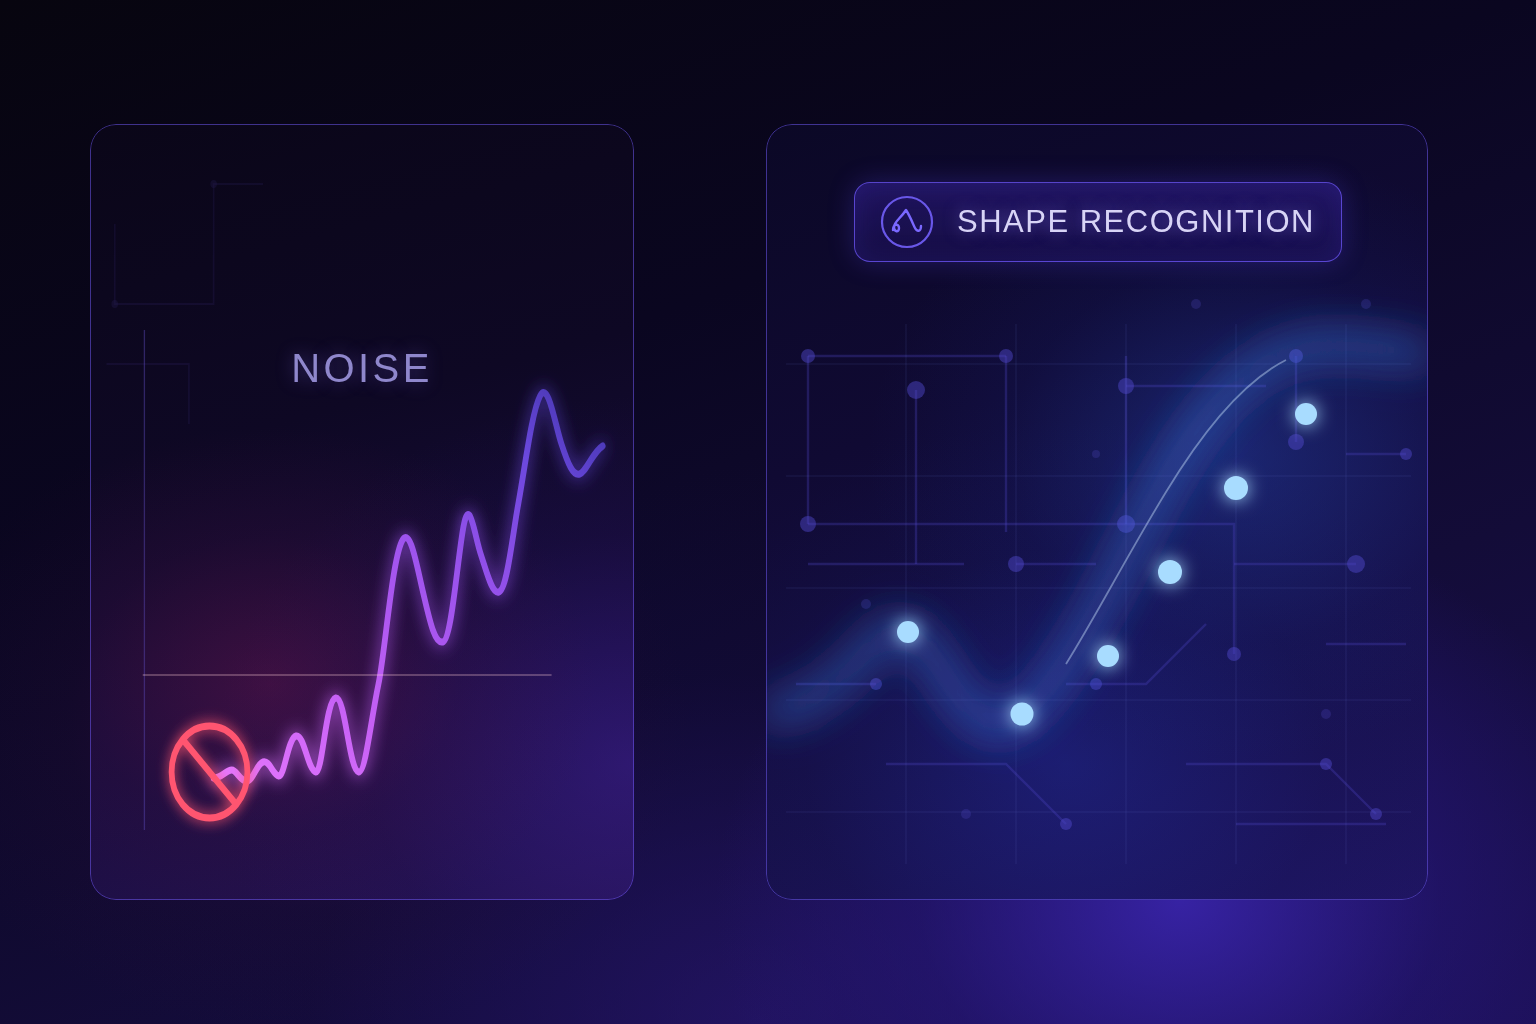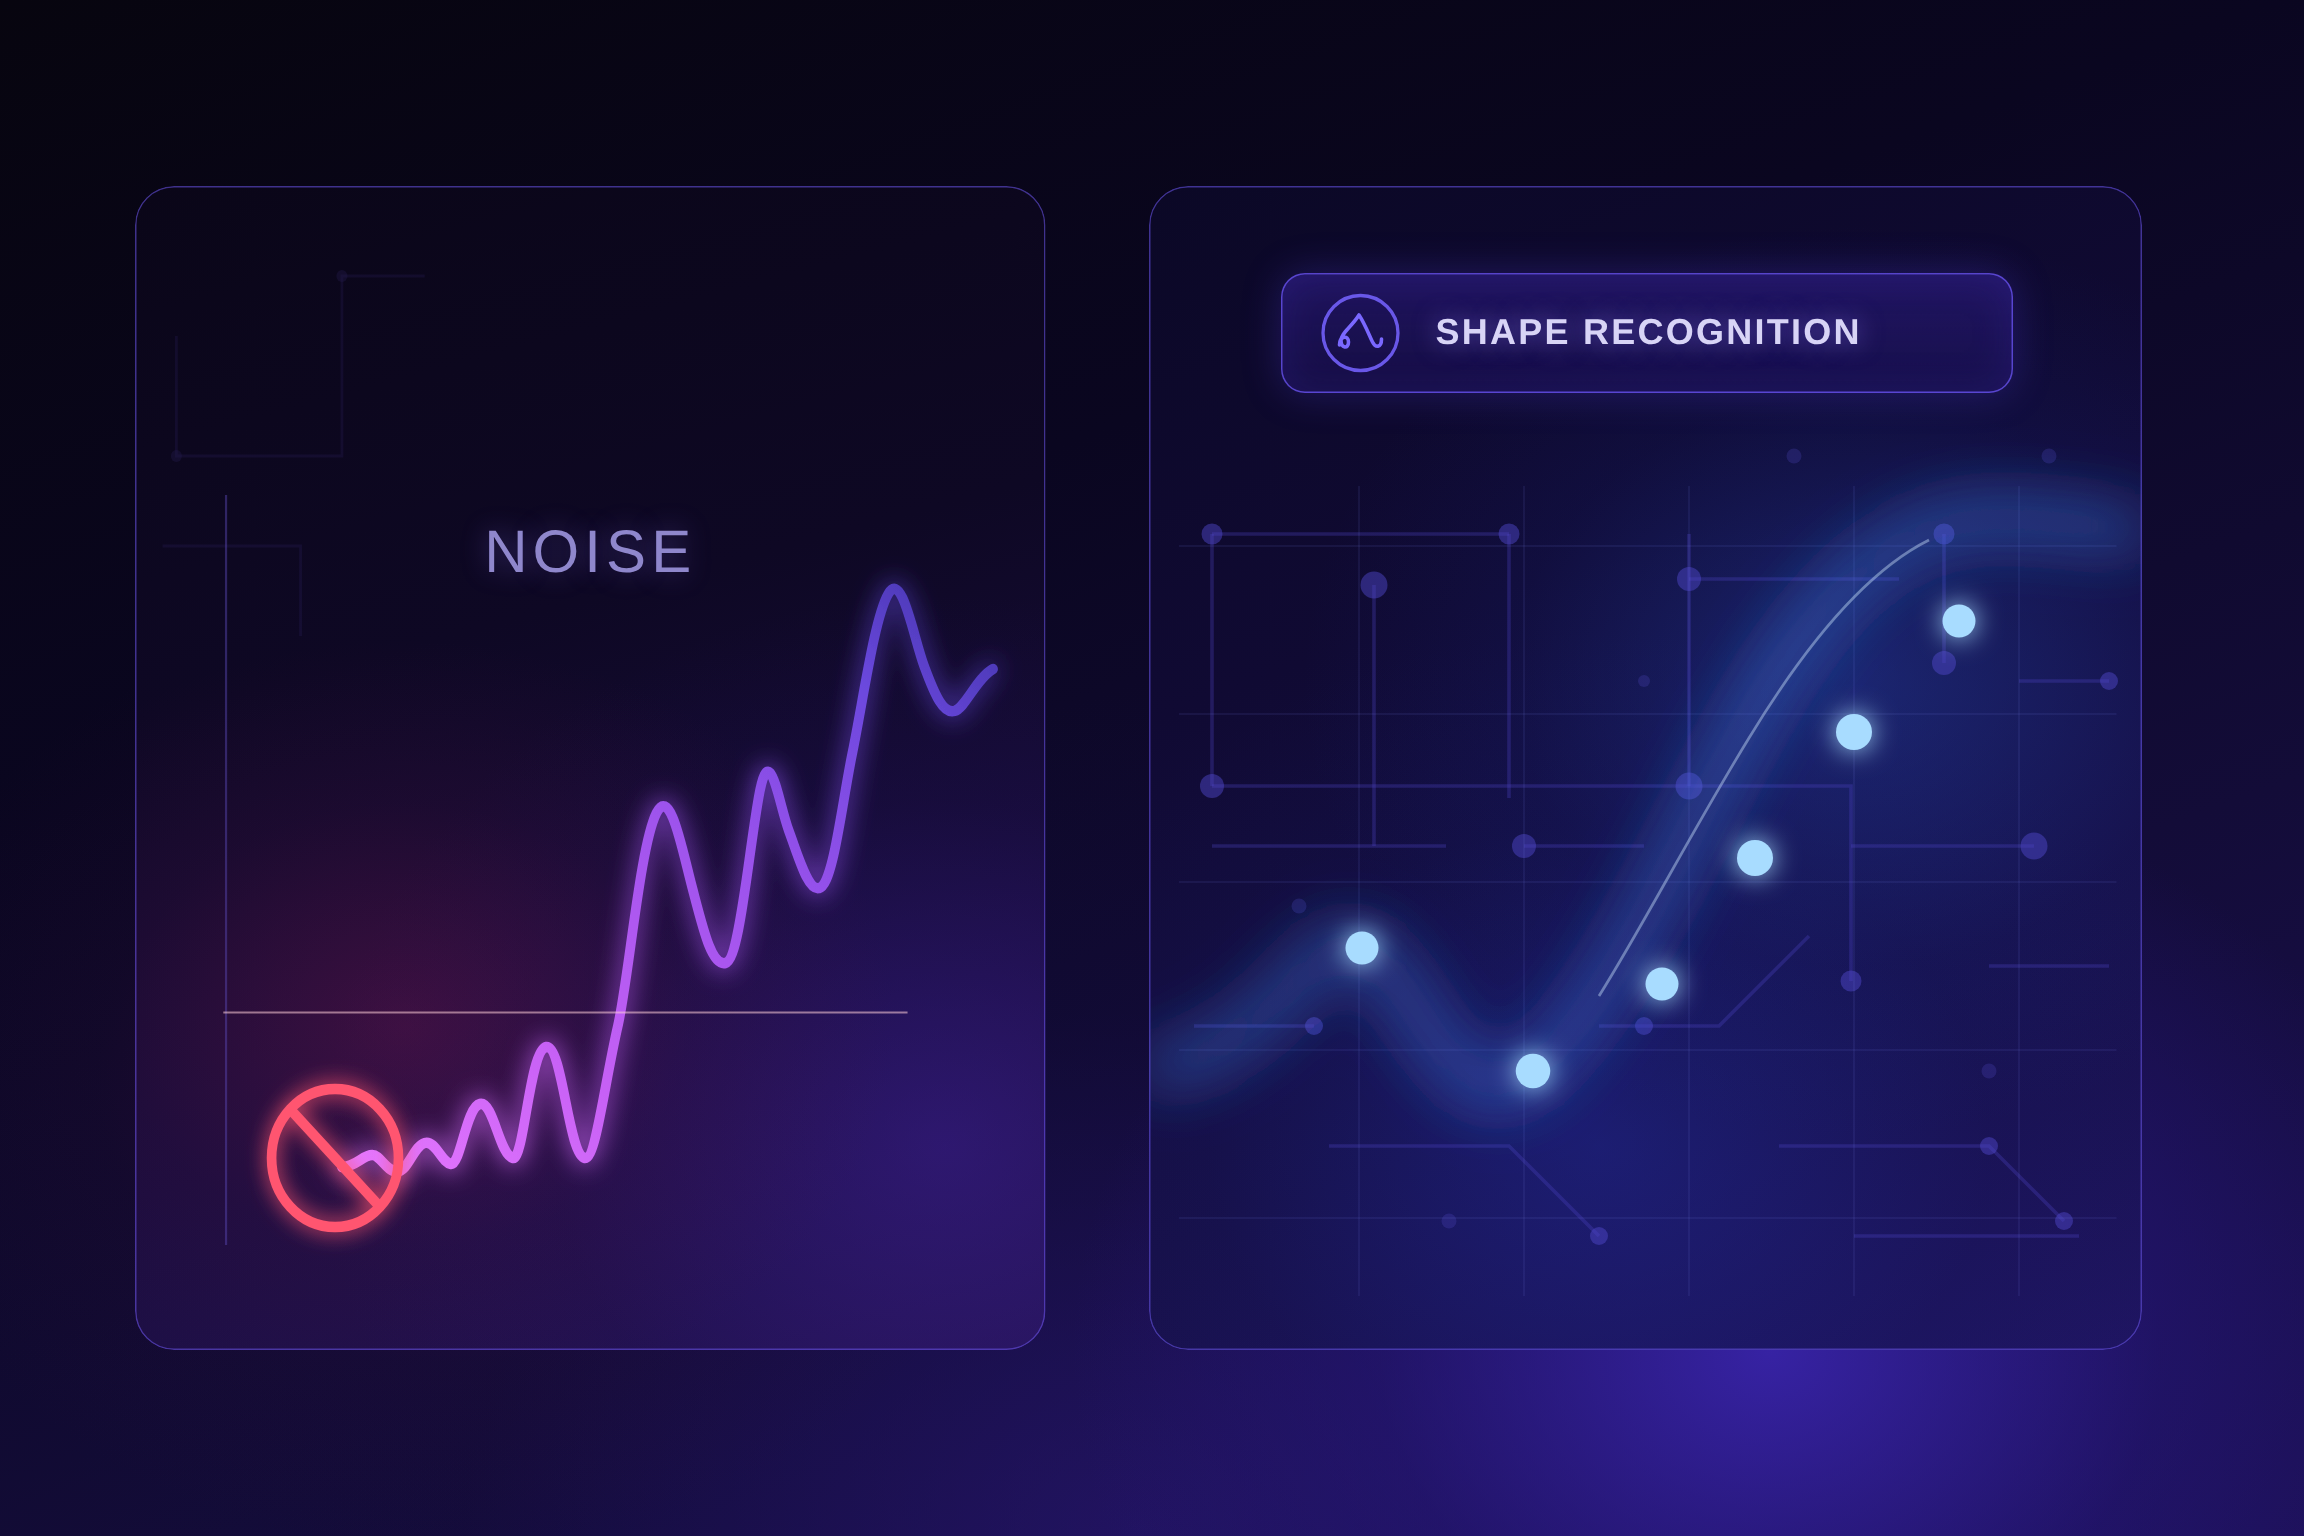--- a/index.html
+++ b/index.html
@@ -27,21 +27,21 @@
     overflow:hidden;
   }
   .panel::after{
     content:"";
     position:absolute; inset:0;
     border-radius:26px;
     border:1.6px solid rgba(108,86,235,0.55);
     pointer-events:none;
   }
   #panel-noise {
-    left:90px; top:124px; width:607px; height:776px;
+    left:90px; top:124px; width:544px; height:776px;
     background:
       radial-gradient(ellipse 420px 330px at 180px 560px, rgba(150,25,85,0.30) 0%, rgba(90,18,70,0.14) 45%, rgba(10,6,30,0) 78%),
       radial-gradient(ellipse 520px 460px at 540px 640px, rgba(78,40,190,0.34) 0%, rgba(40,20,110,0.14) 50%, rgba(8,5,28,0) 80%),
       linear-gradient(165deg, #0a0618 0%, #0e0824 38%, #190d3e 72%, #241353 100%);
   }
   #panel-shape {
     left:766px; top:124px; width:662px; height:776px;
     background:
       radial-gradient(ellipse 460px 380px at 470px 330px, rgba(46,96,235,0.30) 0%, rgba(26,46,150,0.12) 50%, rgba(8,8,40,0) 80%),
       radial-gradient(ellipse 520px 430px at 300px 640px, rgba(40,66,225,0.26) 0%, rgba(20,30,120,0.10) 50%, rgba(6,6,34,0) 80%),
@@ -71,21 +71,21 @@
     width:488px; height:80px;
     border-radius:16px;
     border:1.8px solid rgba(104,82,238,0.80);
     background:linear-gradient(180deg, rgba(44,28,128,0.62) 0%, rgba(30,18,92,0.48) 100%);
     box-shadow:0 0 26px rgba(84,62,220,0.30), inset 0 0 26px rgba(70,48,190,0.22);
     display:flex; align-items:center; gap:22px;
     padding-left:24px;
   }
   #badge-icon { width:56px; height:56px; flex:0 0 auto; }
   #badge-text {
-    font-size:24px; letter-spacing:1.5px; font-weight:700;
+    font-size:31px; letter-spacing:1.5px; font-weight:400;
     color:#d8d4f6;
     text-shadow:0 0 16px rgba(150,130,255,0.55);
   }
 </style>
 </head>
 <body>
 
 <div id="stage">
 
   <div class="panel" id="panel-noise">

